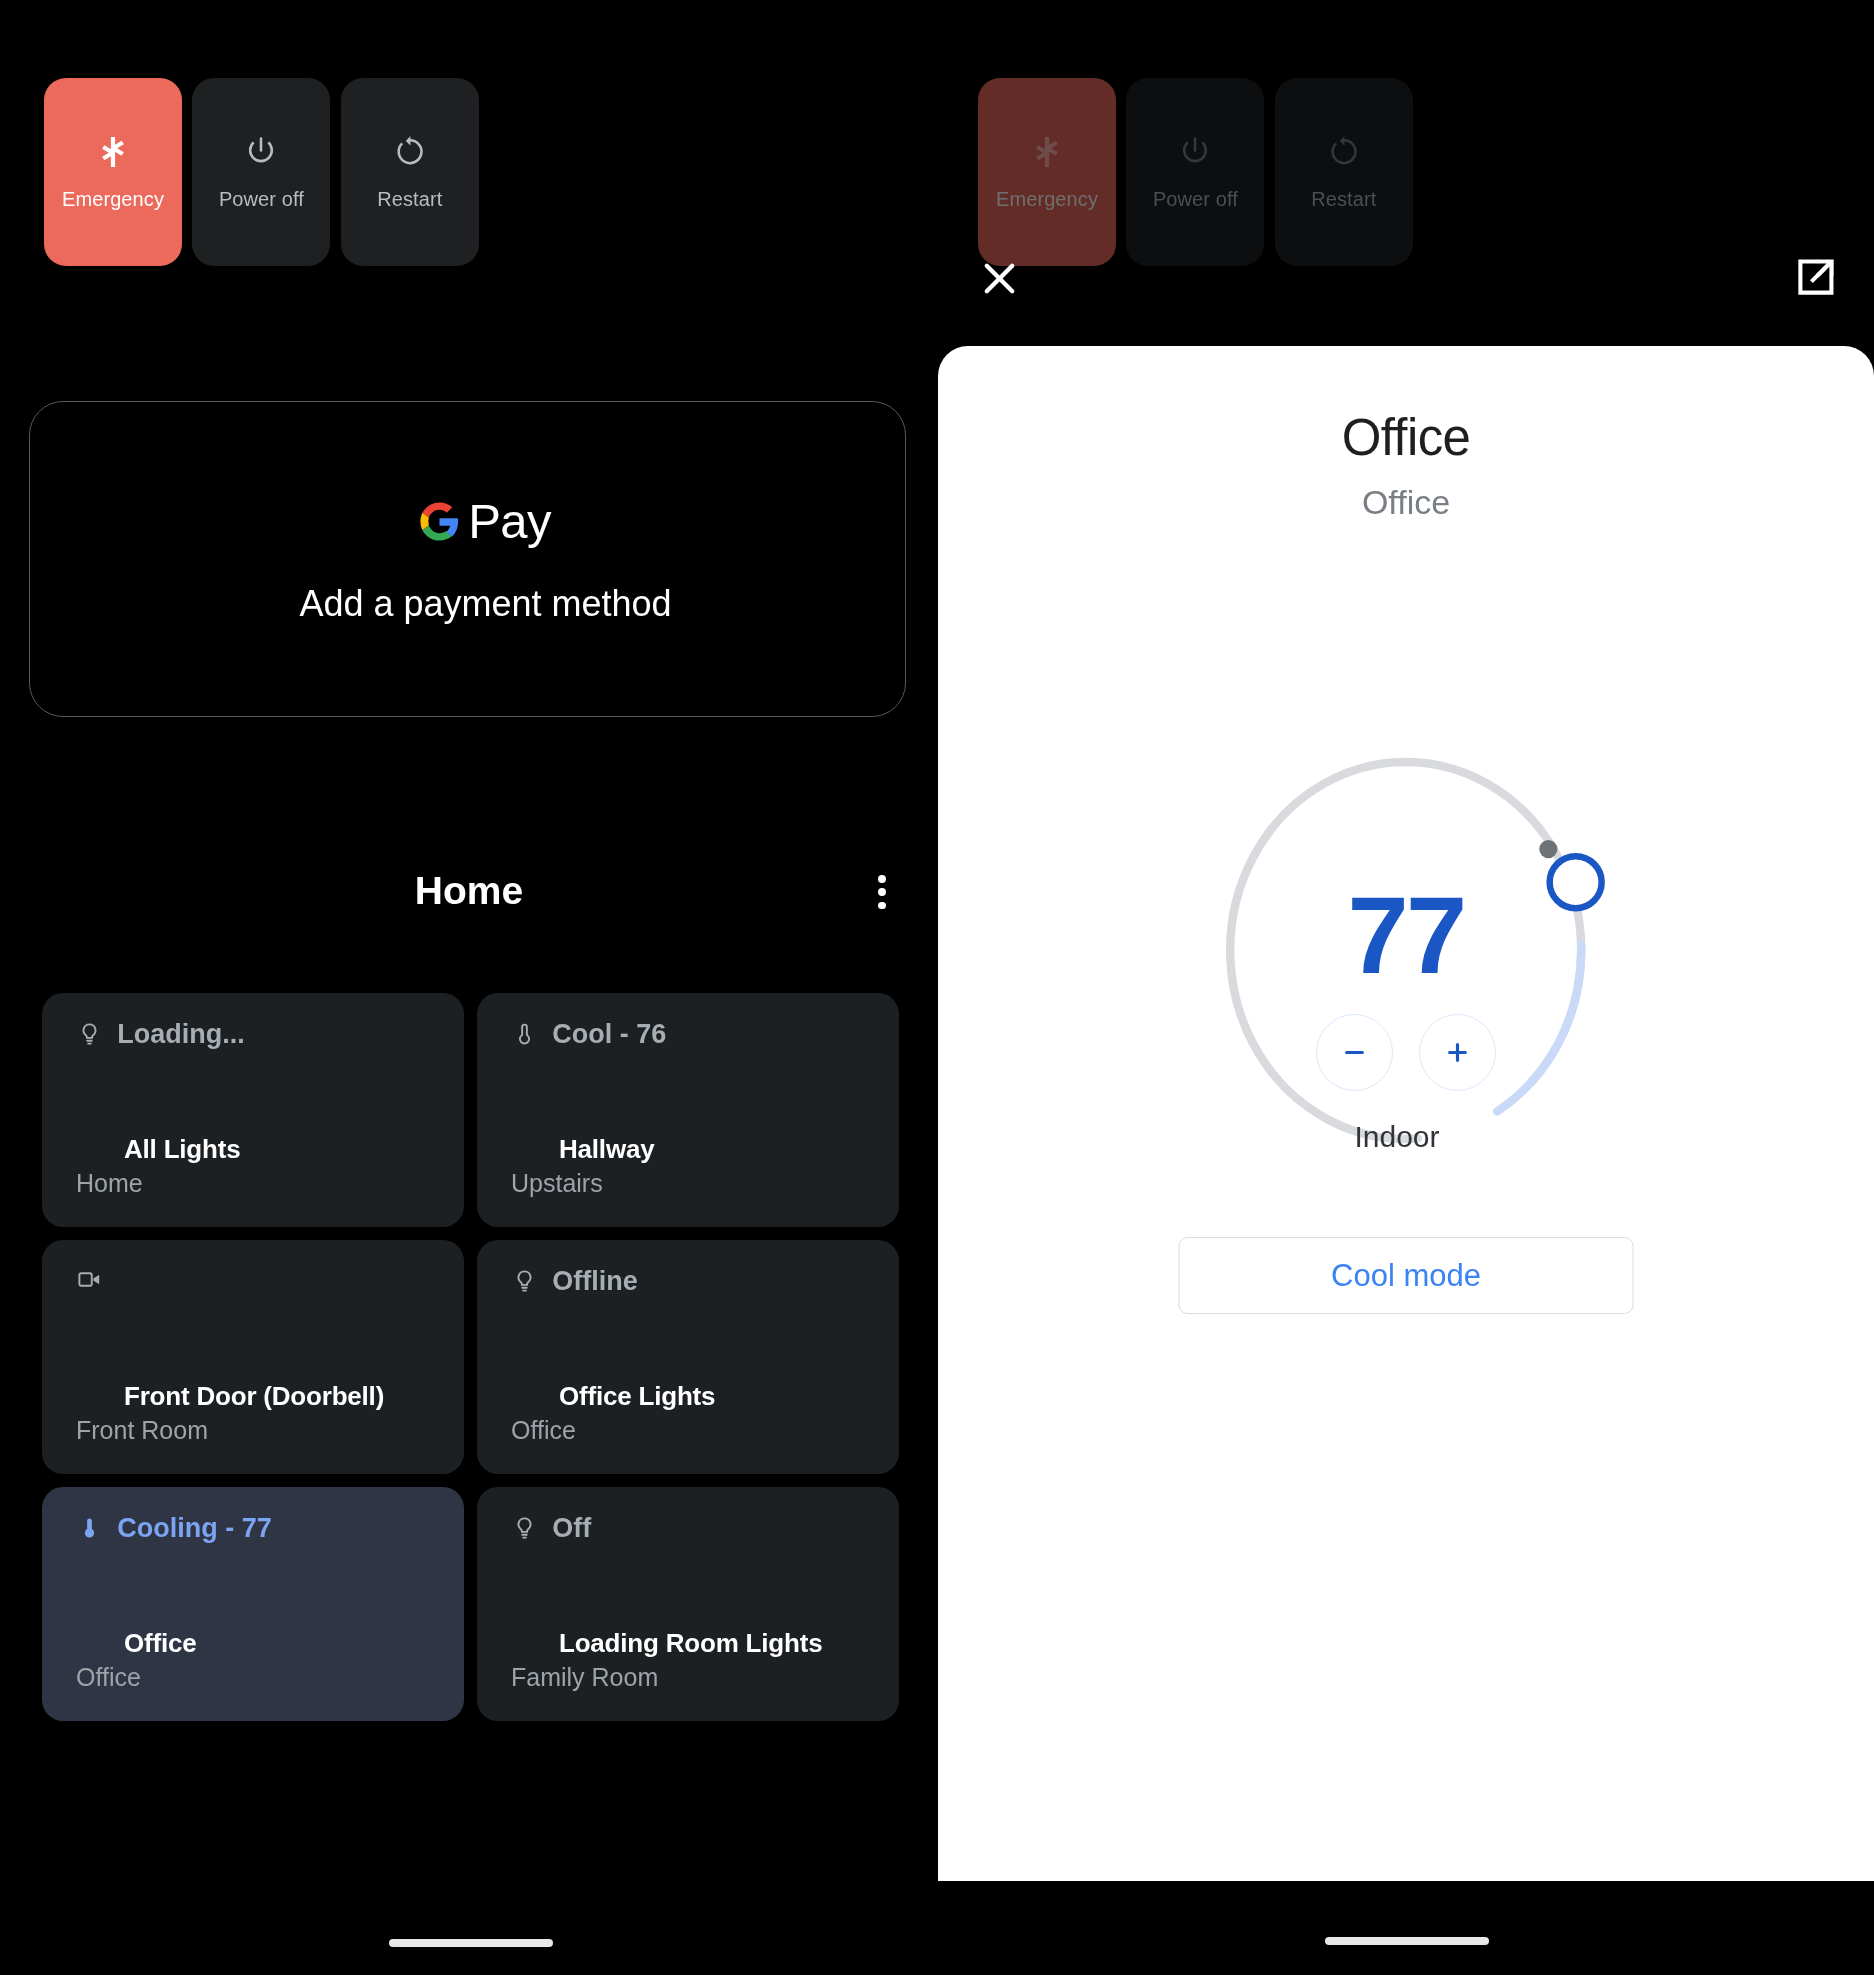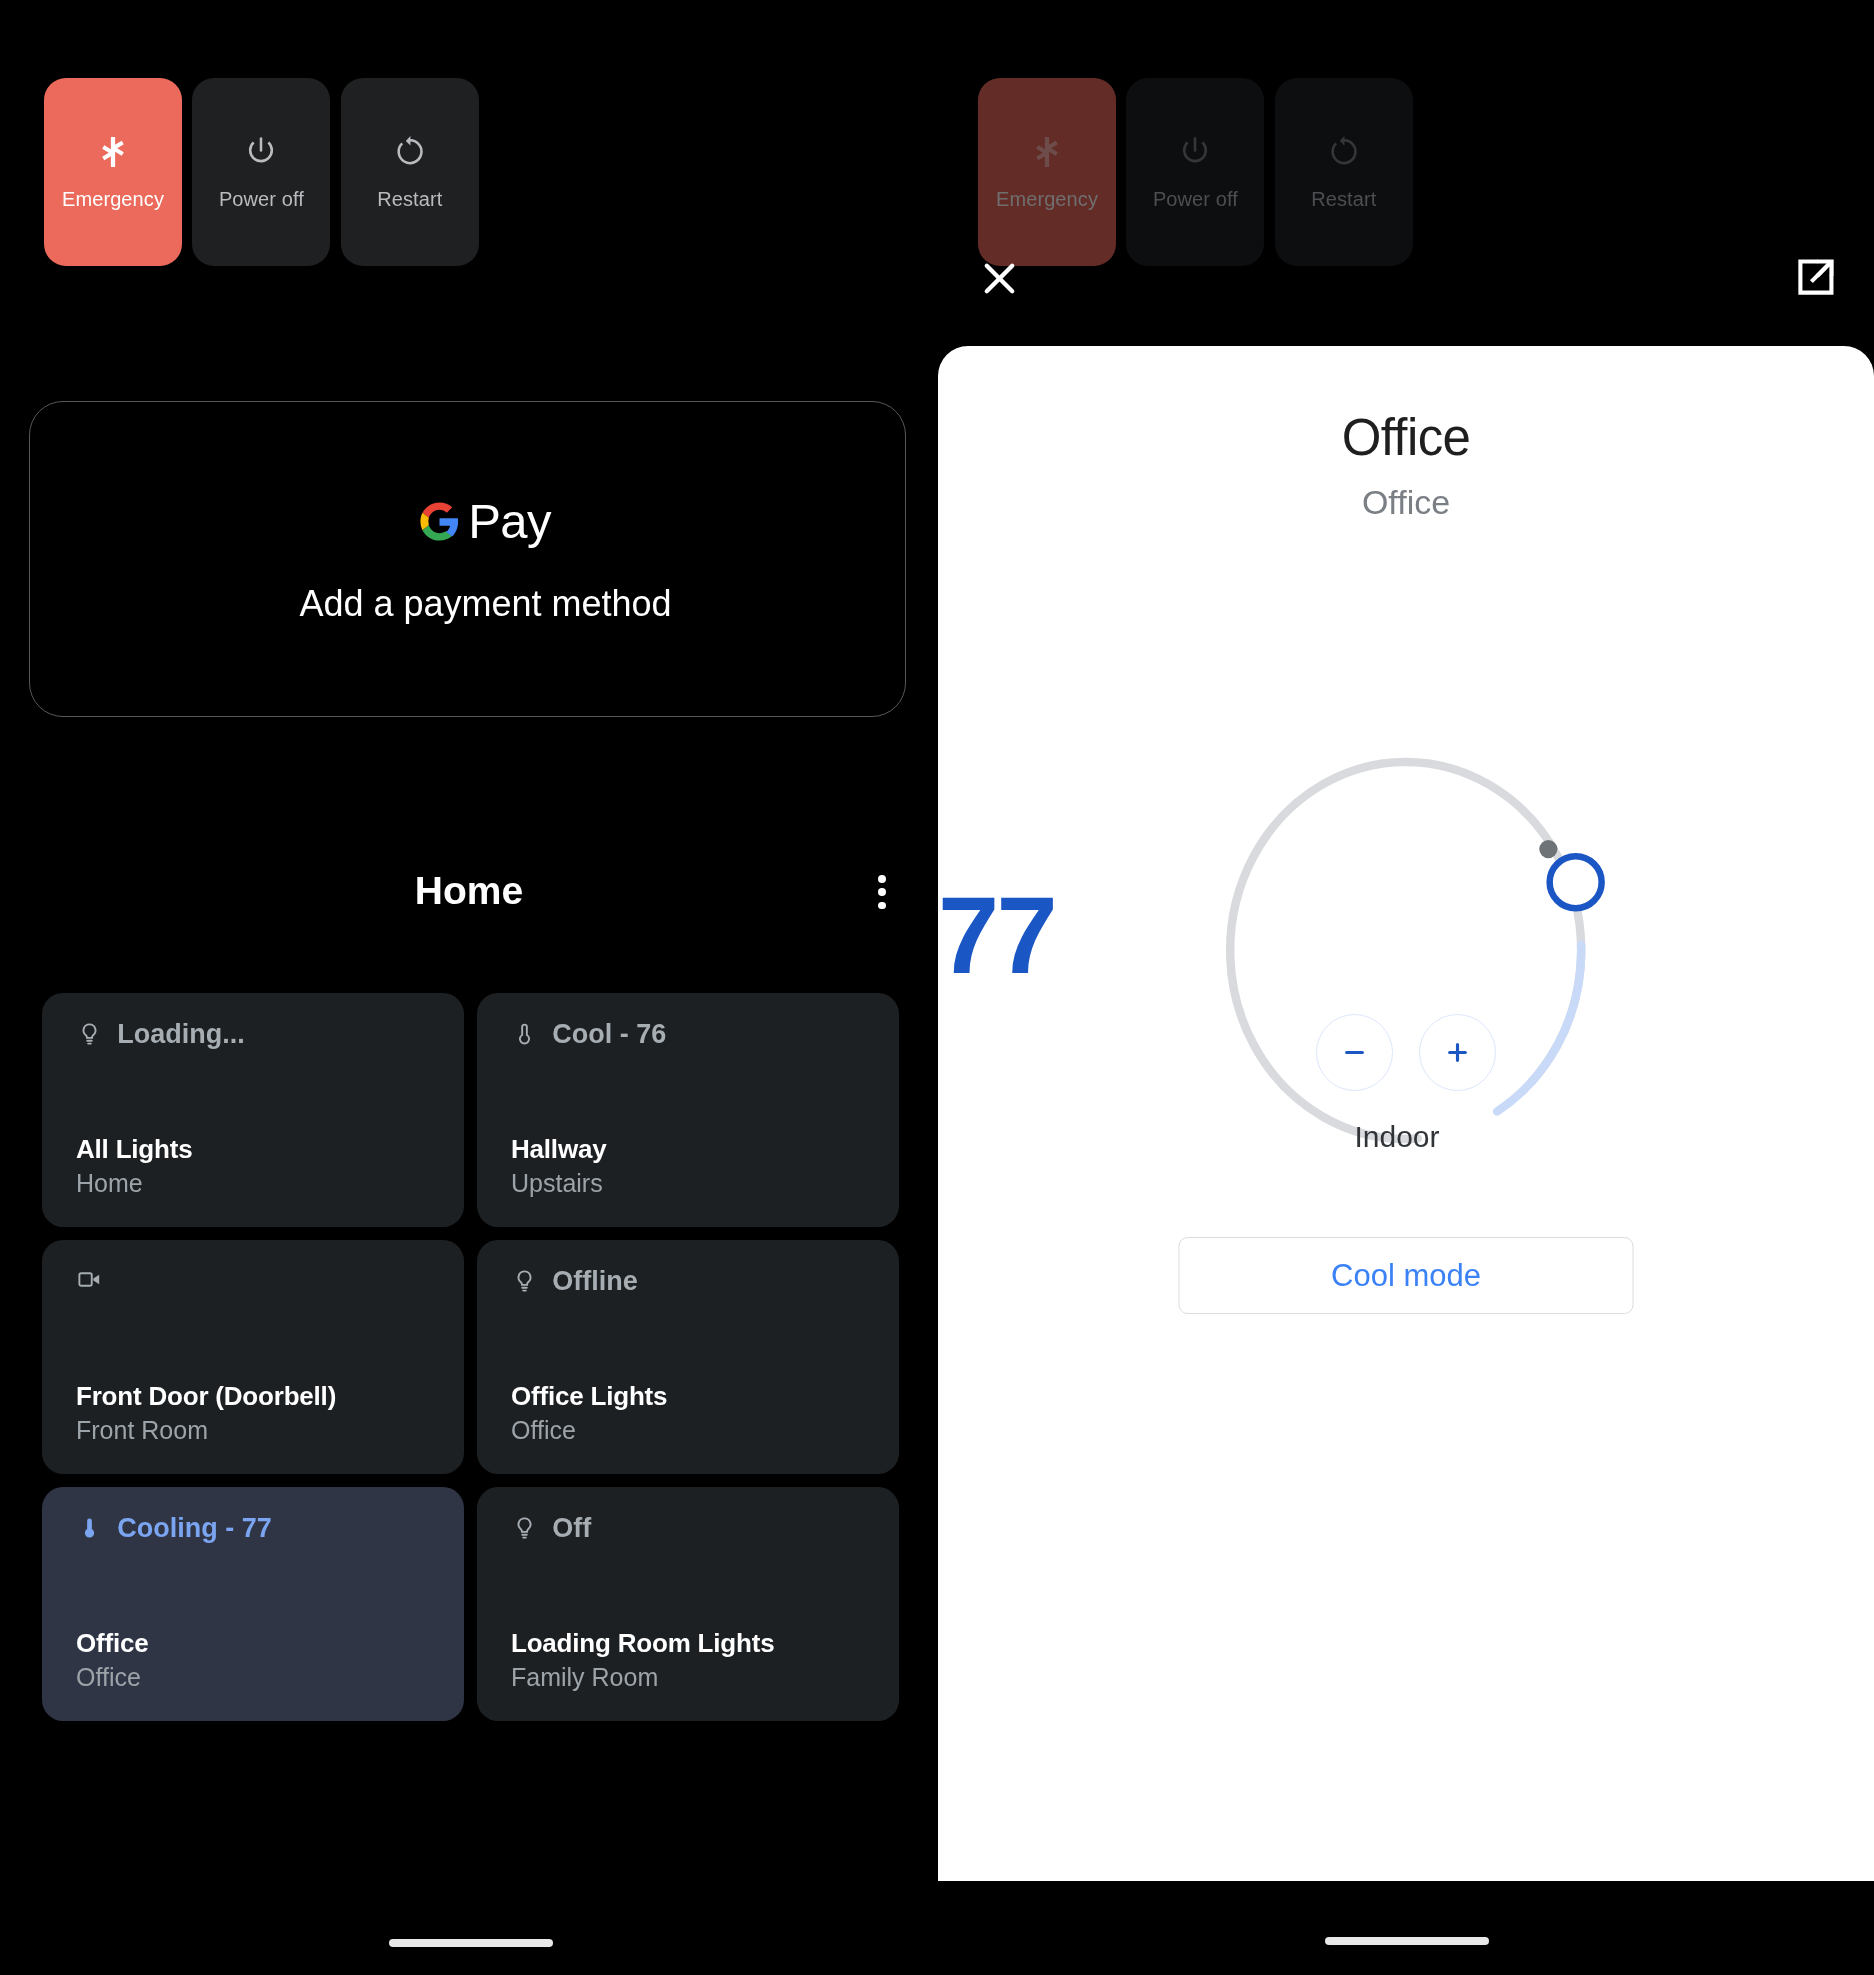--- a/index.html
+++ b/index.html
@@ -70,21 +70,21 @@
     background: #1d2023; padding: 26px 34px 29px 34px;
     display: flex; flex-direction: column; justify-content: space-between;
     position: relative;
   }
   .tile.active { background: #2f3545; }
   .tile-status { display: flex; align-items: center; gap: 14.3px; font-weight: bold; }
   .tile-status .st-icon { width: 27px; height: 27px; flex: 0 0 27px; display:block; }
   .tile-status .st-text { font-size: 27px; color: #a7aeb3; }
   .tile.active .tile-status .st-text { color: #7ba5f0; }
   .tile-names { display: flex; flex-direction: column; gap: 3.9px; }
-  .tile-name { font-size: 26px; color: #ffffff; font-weight: 700; letter-spacing: -0.2px; }
+  .tile-name { font-size: 26px; color: #ffffff; font-weight: 700; letter-spacing: -0.2px; margin-left: 48px; }
   .tile-room { font-size: 25px; color: #9da4a9; }
 
   .nav-bar-left {
     position: absolute; left: 389px; top: 1939px;
     width: 164px; height: 8.4px; border-radius: 5.2px; background: #e8e8e8;
   }
 
   
   #right-panel { position: absolute; left: 938px; top:0; width: 936px; height: 1975px; background: #000; }
   #right-power { left: 40px; top: 78px; }
@@ -108,21 +108,21 @@
     border-top-left-radius: 30px; border-top-right-radius: 30px;
   }
   .sheet-title { text-align:center; font-size: 51px; color: #1f1f1f; margin-top: 62px; letter-spacing:-0.6px; }
   .sheet-sub { text-align:center; font-size: 34px; color: #7a7f85; margin-top: 15.6px; }
 
   .dial-wrap {
     position: absolute; left: 0; top: 364px; width: 936px; height: 572px;
   }
   .dial-svg { position:absolute; left: 50%; transform: translateX(-50%); top:0; }
   .dial-temp {
-    position: absolute; left:0; right:0; top: 161px; text-align:left;
+    position: absolute; left:0; right:0; top: 161px; text-align:center;
     font-size: 110px; font-weight: 700; color: #1a56c4; letter-spacing: -2.6px;
   }
 
   .step-row {
     position: absolute; left:0; right:0; top: 668px;
     display:flex; justify-content:center; gap: 26px;
   }
   .step-btn {
     width: 77px; height: 77px; border-radius: 50%;
     border: 1.9px solid #dce7fb; background:#fff;

